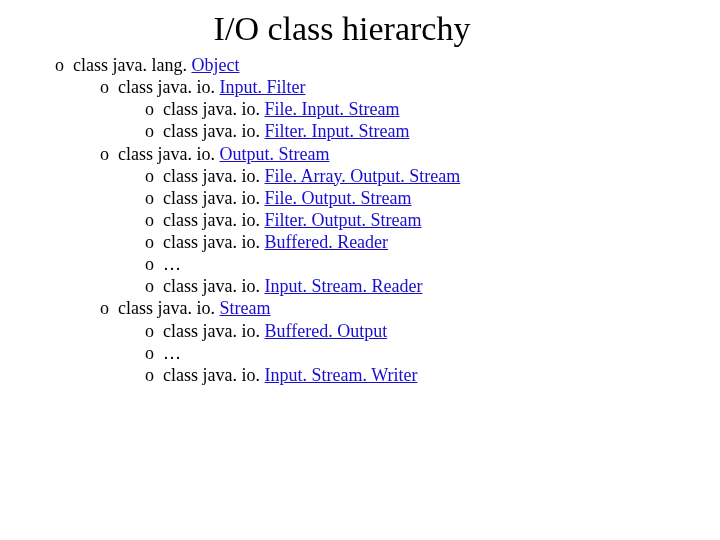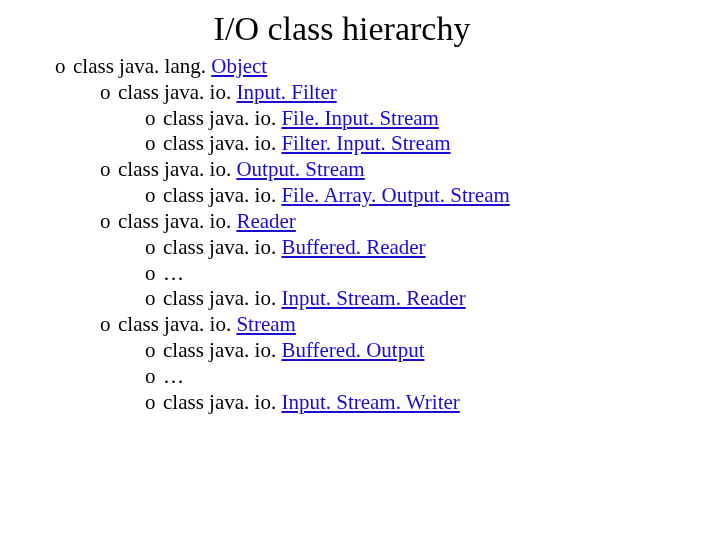--- a/index.html
+++ b/index.html
@@ -19,21 +19,21 @@
     box-sizing: border-box;
   }
   .title {
     text-align: center;
     font-size: 34px;
     padding-top: 10px;
     padding-bottom: 6px;
     font-weight: normal;
   }
   .tree {
-    font-size: 21px;
+    font-size: 18px;
     line-height: 1.23;
     padding-left: 25px;
   }
   .row {
     white-space: nowrap;
   }
   .indent0 { padding-left: 30px; }
   .indent1 { padding-left: 75px; }
   .indent2 { padding-left: 120px; }
   .bullet {
@@ -66,24 +66,27 @@
     <div class="row indent2">
       <span class="bullet">o</span><span>class </span><span>java. io. </span><span class="link-text">Filter. Input. Stream</span>
     </div>
 
     <div class="row indent1">
       <span class="bullet">o</span><span>class </span><span>java. io. </span><span class="link-text">Output. Stream</span>
     </div>
     <div class="row indent2">
       <span class="bullet">o</span><span>class </span><span>java. io. </span><span class="link-text">File. Array. Output. Stream</span>
     </div>
+    <div class="row indent2">
+      <span class="bullet">o</span><span>class </span><span>java. io. </span><span class="link-text">File. Output. Stream</span>
+    </div>
+    <div class="row indent2">
+      <span class="bullet">o</span><span>class </span><span>java. io. </span><span class="link-text">Filter. Output. Stream</span>
+    </div>
 
-    <div class="row indent1">
-      <span class="bullet">o</span><span>class </span><span>java. io. </span><span class="link-text">Reader</span>
-    </div>
     <div class="row indent2">
       <span class="bullet">o</span><span>class </span><span>java. io. </span><span class="link-text">Buffered. Reader</span>
     </div>
     <div class="row indent2">
       <span class="bullet">o</span><span>…</span>
     </div>
     <div class="row indent2">
       <span class="bullet">o</span><span>class </span><span>java. io. </span><span class="link-text">Input. Stream. Reader</span>
     </div>
 

